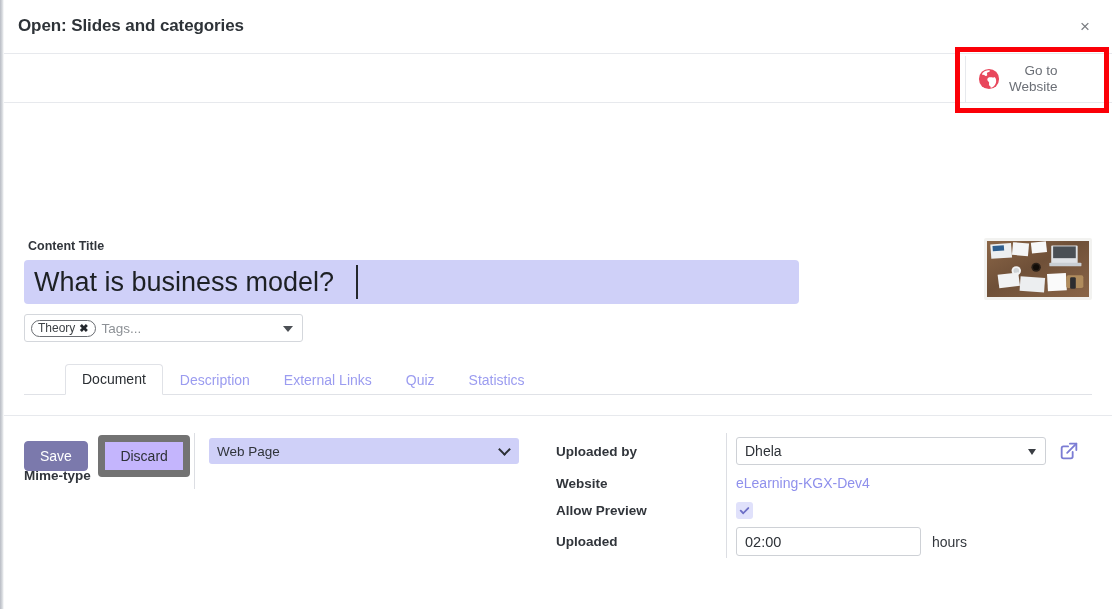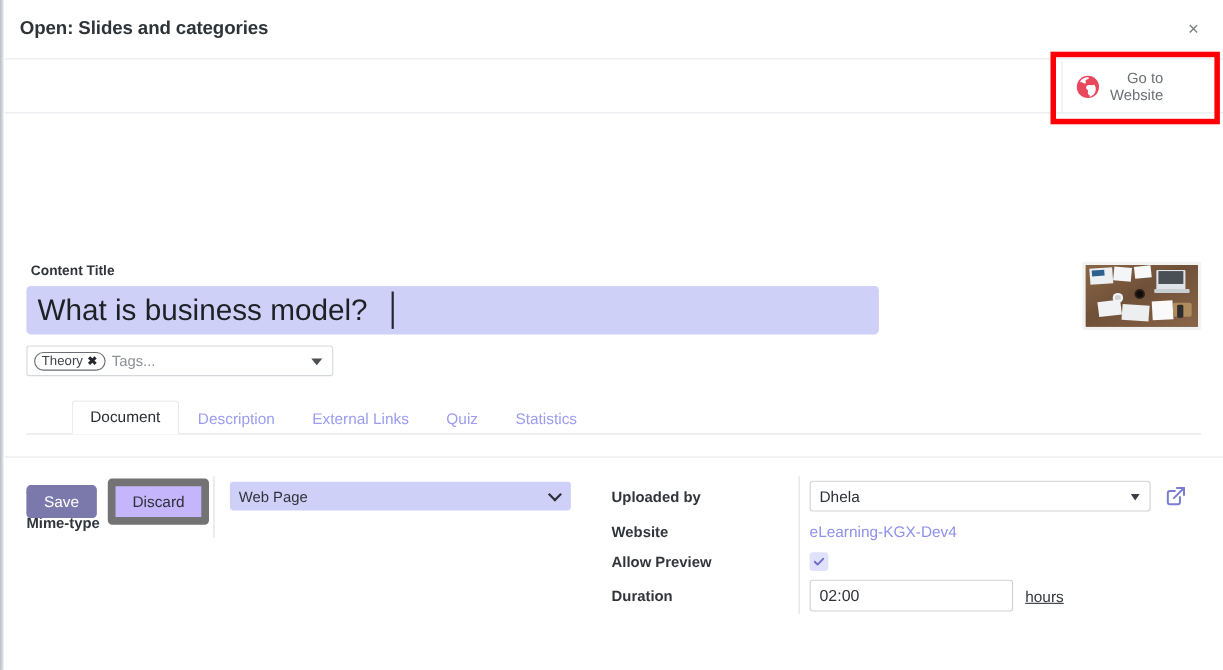--- a/index.html
+++ b/index.html
@@ -294,21 +294,20 @@
     font-family: "Liberation Sans", sans-serif;
     font-size: 14.5px;
     color: #2d3137;
     padding: 0 8px;
     outline: none;
   }
   .hours-label {
     font-size: 14px;
     color: #33373d;
     margin-left: 11px;
-    text-decoration: underline;
   }
 
   
   .thumb {
     position: absolute;
     left: 980px; top: 135px;
     width: 108px; height: 62px;
     border: 3px solid #f2f2f0;
     border-radius: 2px;
     overflow: hidden;
@@ -442,21 +441,21 @@
       <div class="frow" style="left:552px; top:107px;">
         <span class="flabel" style="width:180px;">Allow Preview</span>
         <span class="checkbox-ctl">
           <svg viewBox="0 0 16 16" aria-hidden="true">
             <path d="M2.5 8.3 6.2 12 13.5 4.4" fill="none" stroke="#6d6fc6" stroke-width="2.6" stroke-linecap="round" stroke-linejoin="round"></path>
           </svg>
         </span>
       </div>
 
       <div class="frow" style="left:552px; top:132px;">
-        <span class="flabel" style="width:180px;">Duration</span>
+        <span class="flabel" style="width:180px;">Uploaded</span>
         <input class="duration-input" type="text" value="02:00" style="">
         <span class="hours-label">hours</span>
       </div>
     </div>
 
     <div class="thumb">
       <svg viewBox="0 0 108 62" width="102" height="56" preserveAspectRatio="none" aria-hidden="true">
         <rect x="0" y="0" width="108" height="62" fill="#7d5c41"></rect>
         <rect x="0" y="0" width="108" height="62" fill="url(#wood)"></rect>
         <defs>

